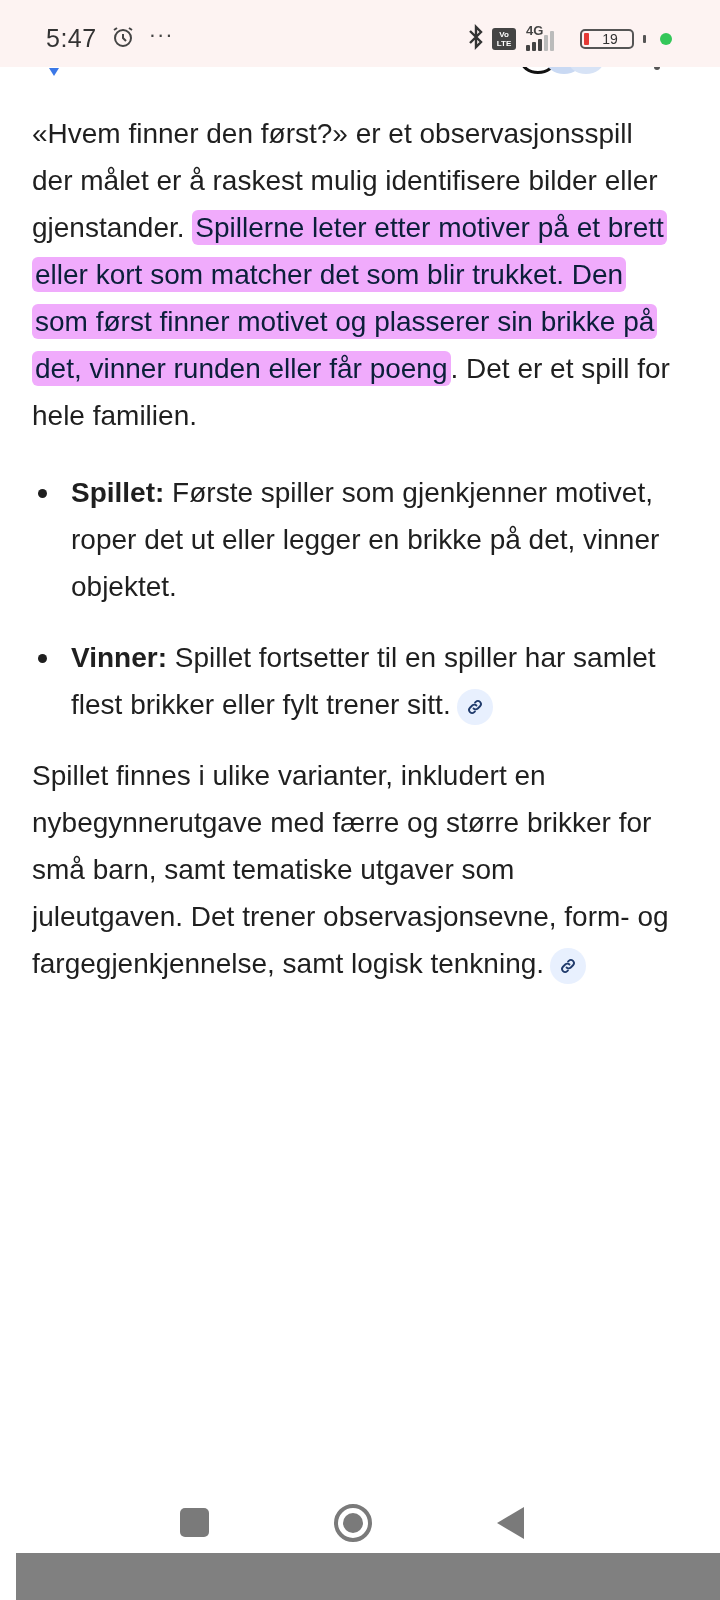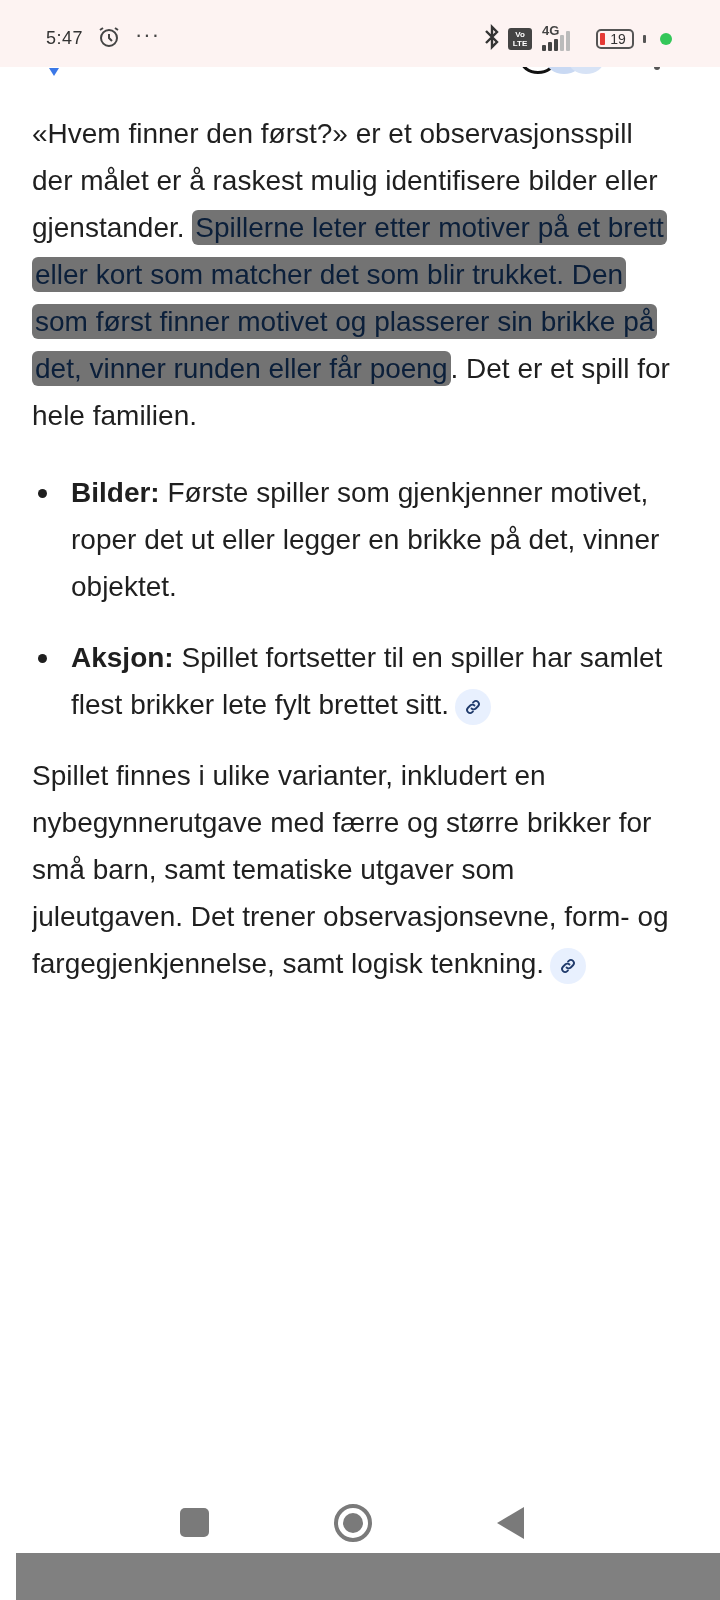--- a/index.html
+++ b/index.html
@@ -7,35 +7,35 @@
     body { position: relative; font-family: "Liberation Sans", "DejaVu Sans", sans-serif; color: #1f1f1f; }
 
     
     .status-bar {
       position: absolute; top: 0; left: 0; width: 720px; height: 67px;
       background: #fdf3f2; z-index: 5;
       display: flex; align-items: center; justify-content: space-between;
       padding: 0 48px 0 46px;
     }
     .status-left { display: flex; align-items: center; gap: 14px; padding-top: 10px; }
-    .status-time { font-size: 18px; color: #333; letter-spacing: 0.5px; }
+    .status-time { font-size: 25px; color: #333; letter-spacing: 0.5px; }
     .alarm-icon { width: 24px; height: 24px; }
     .more-dots { font-size: 22px; color: #444; letter-spacing: 1px; margin-top: -8px; }
     .status-right { display: flex; align-items: center; gap: 8px; padding-top: 10px; }
     .volte-badge {
       width: 24px; height: 22px; background: #444; color: #fff; border-radius: 3px;
       font-size: 8px; font-weight: bold; line-height: 9px; text-align: center; padding-top: 2px;
     }
     .signal-wrap { position: relative; width: 44px; height: 24px; }
     .net-type { position: absolute; top: -4px; left: 2px; font-size: 13px; font-weight: bold; color: #444; }
     .signal-bars { position: absolute; bottom: 0; left: 2px; display: flex; align-items: flex-end; gap: 2px; }
     .signal-bars span { display: block; width: 4px; background: #444; border-radius: 1px; }
     .signal-bars span.dim { background: #bbb; }
     .battery {
-      width: 38px; height: 20px; border: 2px solid #555; border-radius: 5px; position: relative;
+      width: 54px; height: 20px; border: 2px solid #555; border-radius: 5px; position: relative;
       display: flex; align-items: center; justify-content: center; margin-left: 4px;
     }
     .battery-fill { position: absolute; left: 2px; top: 2px; bottom: 2px; width: 5px; background: #e53935; border-radius: 1px; }
     .battery-level { font-size: 14px; color: #333; position: relative; margin-left: 6px; }
     .battery-tip { width: 3px; height: 8px; background: #555; border-radius: 1px; margin-left: 1px; }
     .green-dot { width: 12px; height: 12px; background: #34c759; border-radius: 50%; margin-left: 6px; }
 
     
     .app-header-peek { position: absolute; top: 60px; left: 0; width: 720px; height: 20px; overflow: hidden; }
     .peek-pin { position: absolute; left: 49px; top: 8px; width: 0; height: 0;
@@ -46,21 +46,21 @@
     .peek-avatars .a3 { position: absolute; left: 48px; top: 0; width: 36px; height: 28px; border-radius: 50%; background: #d7e3f6; }
     .peek-menu-dot { position: absolute; left: 654px; top: 4px; width: 6px; height: 6px; border-radius: 50%; background: #555; }
 
     
     .content {
       position: absolute; top: 110px; left: 32px; width: 640px;
       font-size: 28px; line-height: 47px; color: #1f1f1f;
       height: 1365px; overflow: hidden;
     }
     .content p { margin: 0; }
-    .hl { background: #737373; color: #0b1f3a; border-radius: 6px; box-decoration-break: clone; -webkit-box-decoration-break: clone; padding: 2px 3px; }
+    .hl { background: #f0abfc; color: #0b1f3a; border-radius: 6px; box-decoration-break: clone; -webkit-box-decoration-break: clone; padding: 2px 3px; }
     .heading { font-weight: bold; margin-top: 30px; }
     .rules { list-style: none; margin-top: 30px; }
     .rules li { position: relative; padding-left: 39px; margin-bottom: 24px; }
     .rules li::before {
       content: ""; position: absolute; left: 6px; top: 20px; width: 9px; height: 9px; border-radius: 50%; background: #1f1f1f;
     }
     .rules b { font-weight: bold; }
     .source-chip {
       display: inline-flex; align-items: center; justify-content: center;
       width: 36px; height: 36px; border-radius: 50%; background: #e8f0fe; vertical-align: middle; margin-left: 6px;
@@ -132,24 +132,24 @@
 </div>
 
 <div class="content">
   <p>
     <span>«Hvem finner den først?» er et observasjonsspill der målet er å raskest mulig identifisere bilder eller gjenstander. </span><span class="hl">Spillerne leter etter motiver på et brett eller kort som matcher det som blir trukket. Den som først finner motivet og plasserer sin brikke på det, vinner runden eller får poeng</span><span>. Det er et spill for hele familien.</span>
   </p>
 
 
   <ul class="rules">
     <li>
-      <b>Bilder:</b><span> Første spiller som gjenkjenner motivet, roper det ut eller legger en brikke på det, vinner objektet.</span>
+      <b>Spillet:</b><span> Første spiller som gjenkjenner motivet, roper det ut eller legger en brikke på det, vinner objektet.</span>
     </li>
     <li>
-      <b>Aksjon:</b><span> Spillet fortsetter til en spiller har samlet flest brikker lete fylt brettet sitt.</span><span class="source-chip">
+      <b>Vinner:</b><span> Spillet fortsetter til en spiller har samlet flest brikker eller fylt trener sitt.</span><span class="source-chip">
           <svg viewBox="0 0 24 24" fill="none" stroke="#1f3a6b" stroke-width="2.4" stroke-linecap="round">
             <path d="M10 14a4 4 0 0 0 5.7 0l3-3a4 4 0 0 0-5.7-5.7l-1 1"></path>
             <path d="M14 10a4 4 0 0 0-5.7 0l-3 3a4 4 0 0 0 5.7 5.7l1-1"></path>
           </svg>
         </span>
     </li>
   </ul>
 
   <p class="para2">
     <span>Spillet finnes i ulike varianter, inkludert en nybegynnerutgave med færre og større brikker for små barn, samt tematiske utgaver som juleutgaven. Det trener observasjonsevne, form- og fargegjenkjennelse, samt logisk tenkning.</span><span class="source-chip">

